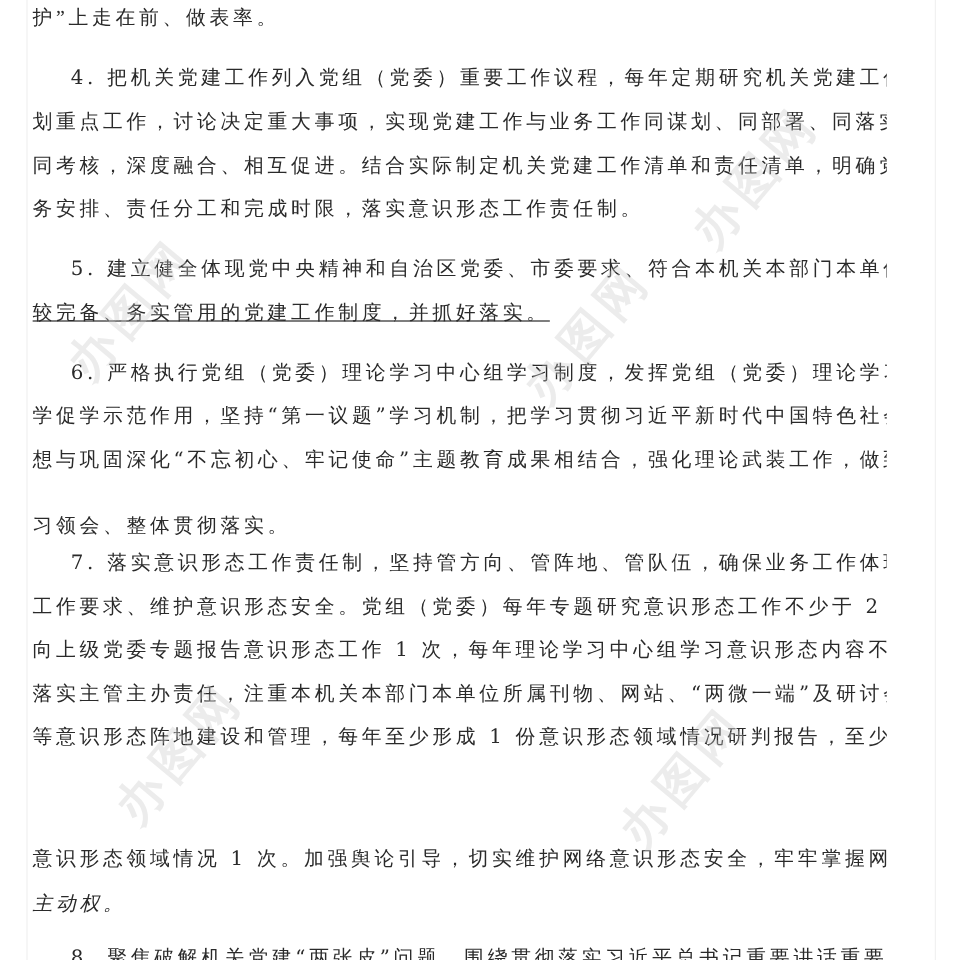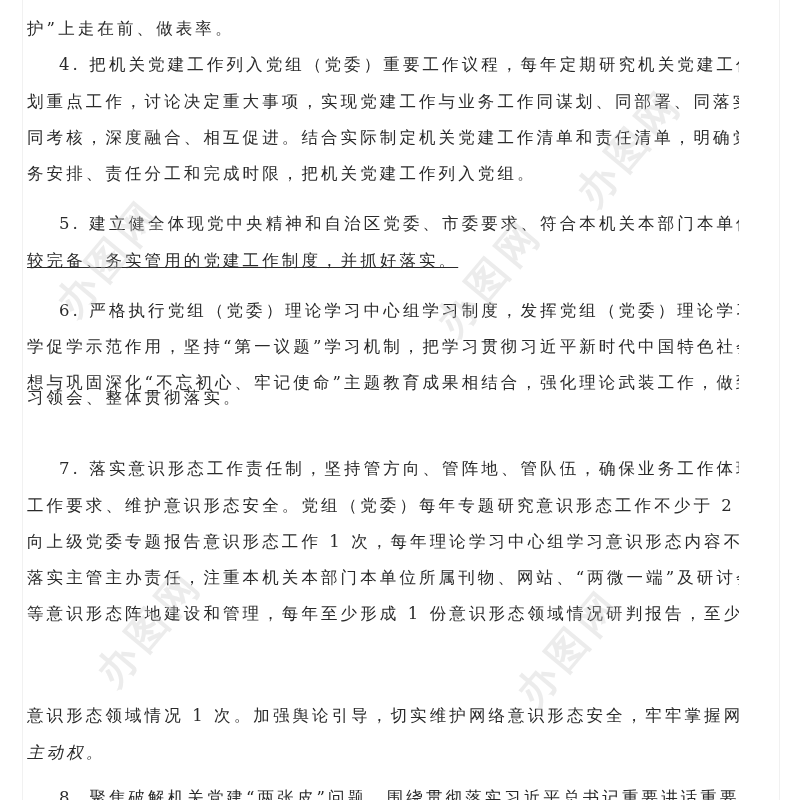--- a/index.html
+++ b/index.html
@@ -36,31 +36,31 @@
     display: block; font-size: 16.5px; letter-spacing: 3.1px; white-space: nowrap;
     line-height: 20px; padding-left: 32px;
   }
 </style>
 </head>
 <body>
 
 <div class="page"></div>
 
 <div id="lines">
-    <div class="line" style="top: 19px;">护”上走在前、做表率。</div>
+    <div class="line" style="top: 5px; font-family: Liberation Serif, serif;">护”上走在前、做表率。</div>
     <div class="line" style="top: 55px; left: 59px; width: 680px;">4. 把机关党建工作列入党组（党委）重要工作议程，每年定期研究机关党建工作，研究谋</div>
     <div class="line" style="top: 92px;">划重点工作，讨论决定重大事项，实现党建工作与业务工作同谋划、同部署、同落实、同检查、</div>
     <div class="line" style="top: 128px;">同考核，深度融合、相互促进。结合实际制定机关党建工作清单和责任清单，明确党建工作任</div>
-    <div class="line" style="top: 164px;">务安排、责任分工和完成时限，把机关党建工作列入党组。</div>
+    <div class="line" style="top: 164px;">务安排、责任分工和完成时限，落实意识形态工作责任制。</div>
     <div class="line" style="top: 214px; left: 59px; width: 680px;">5. 建立健全体现党中央精神和自治区党委、市委要求、符合本机关本部门本单位特点、比</div>
     <div class="line" style="top: 251px; text-decoration: underline;">较完备、务实管用的党建工作制度，并抓好落实。</div>
     <div class="line" style="top: 301px; left: 59px; width: 680px;">6. 严格执行党组（党委）理论学习中心组学习制度，发挥党组（党委）理论学习中心组领</div>
     <div class="line" style="top: 337px;">学促学示范作用，坚持“第一议题”学习机制，把学习贯彻习近平新时代中国特色社会主义思</div>
     <div class="line" style="top: 373px;">想与巩固深化“不忘初心、牢记使命”主题教育成果相结合，强化理论武装工作，做到一体学</div>
-    <div class="line" style="top: 388px;">习领会、整体贯彻落实。</div>
+    <div class="line" style="top: 428px;">习领会、整体贯彻落实。</div>
     <div class="line" style="top: 459px; left: 59px; width: 680px;">7. 落实意识形态工作责任制，坚持管方向、管阵地、管队伍，确保业务工作体现意识形态</div>
     <div class="line" style="top: 496px;">工作要求、维护意识形态安全。党组（党委）每年专题研究意识形态工作不少于 2 次，每半年</div>
     <div class="line" style="top: 532px;">向上级党委专题报告意识形态工作 1 次，每年理论学习中心组学习意识形态内容不少于 1 次。</div>
     <div class="line" style="top: 568px;">落实主管主办责任，注重本机关本部门本单位所属刊物、网站、“两微一端”及研讨会、论坛</div>
     <div class="line" style="top: 604px;">等意识形态阵地建设和管理，每年至少形成 1 份意识形态领域情况研判报告，至少在党内通报</div>
     <div class="line" style="top: 706px;">意识形态领域情况 1 次。加强舆论引导，切实维护网络意识形态安全，牢牢掌握网络意识形态</div>
     <div class="line" style="top: 743px; font-style: italic;">主动权。</div>
   </div>
 
 <div class="cut-line">

